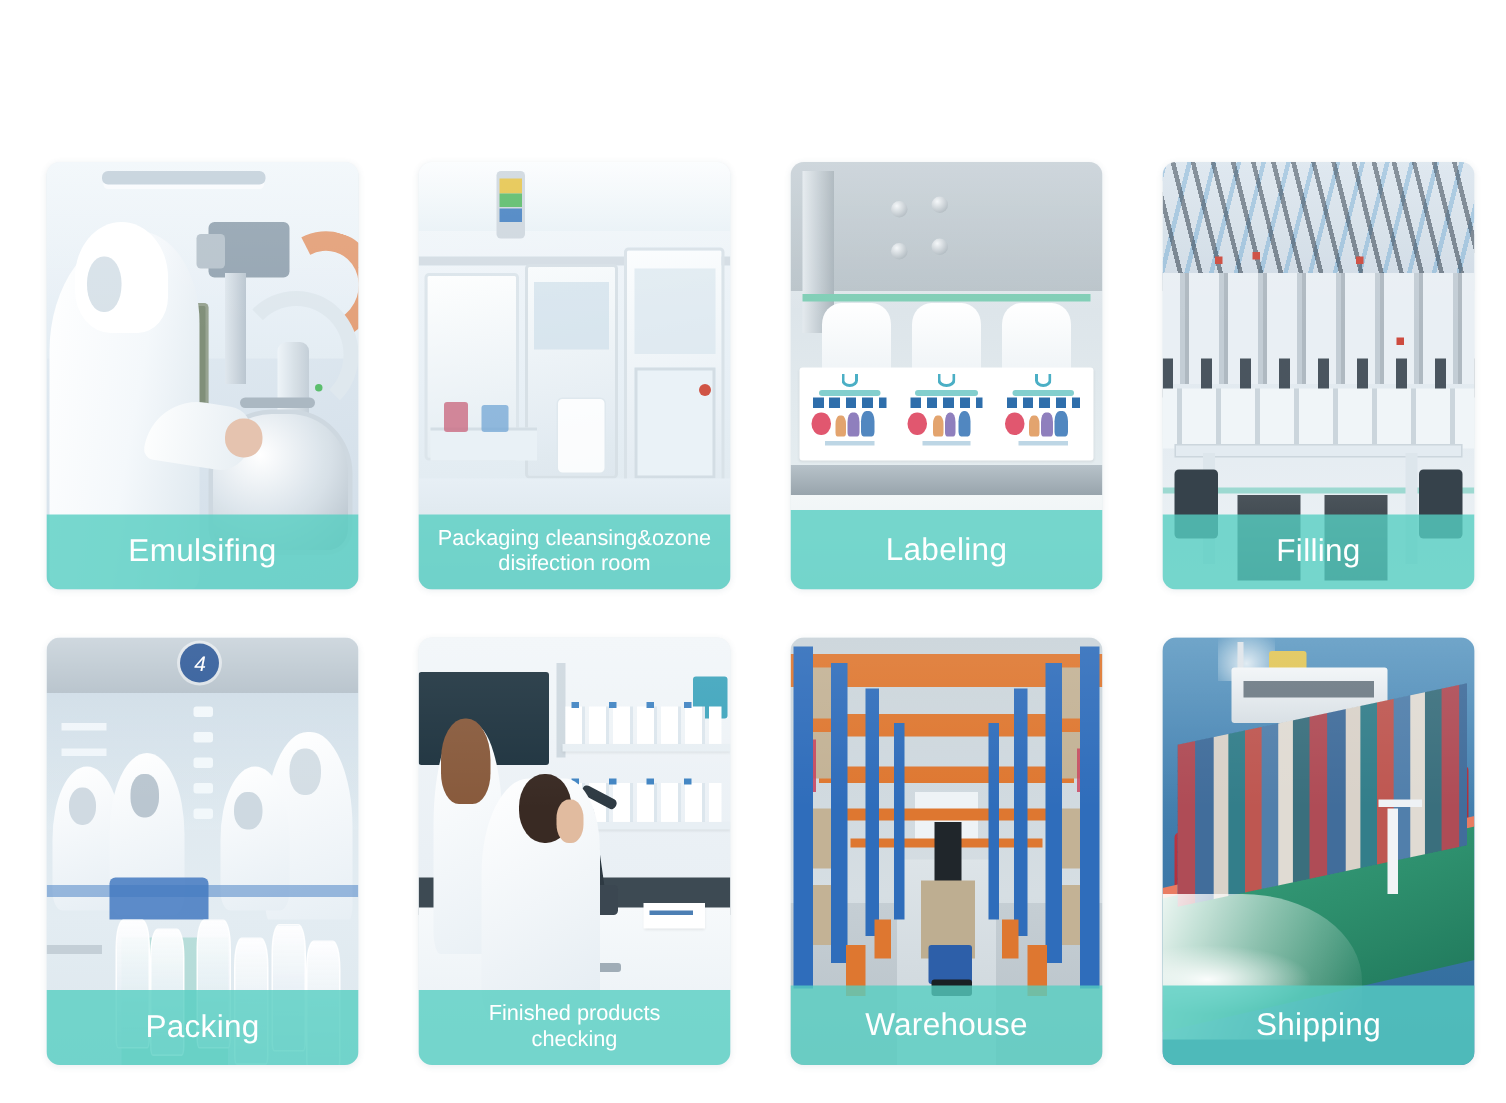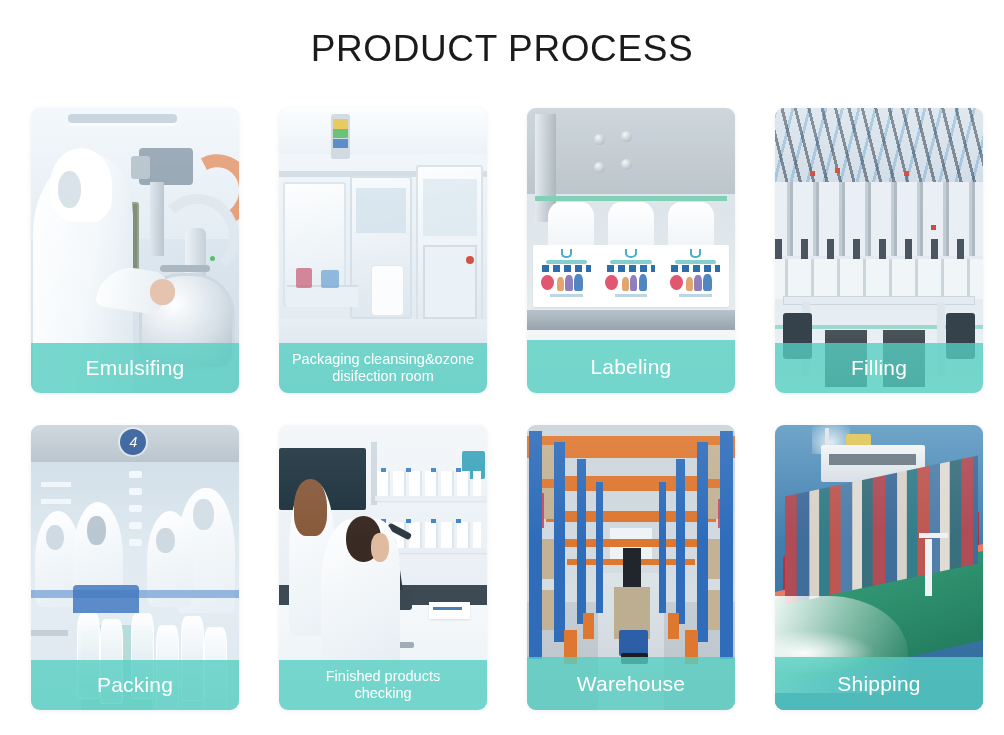--- a/index.html
+++ b/index.html
@@ -356,21 +356,20 @@
   .card::after {
     content:""; position:absolute; inset:0; pointer-events:none;
     background: linear-gradient(180deg, rgba(255,255,255,0.10), rgba(255,255,255,0.0) 40%);
   }
 </style>
 </head>
 <body>
 
 <div class="page">
 
-  <h1 class="page-title">PRODUCT PROCESS</h1>
 
   <div class="grid">
 
     <div class="card">
       <div class="photo ph-emul">
         <i class="wall"></i>
           <i class="pipe-top"></i>
           <i class="orange"></i>
         <i class="motor"></i>
           <i class="motorcap"></i>

